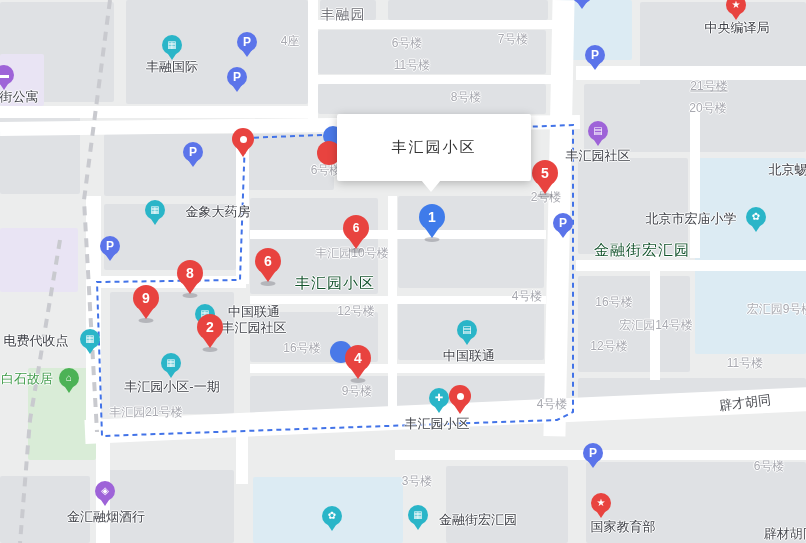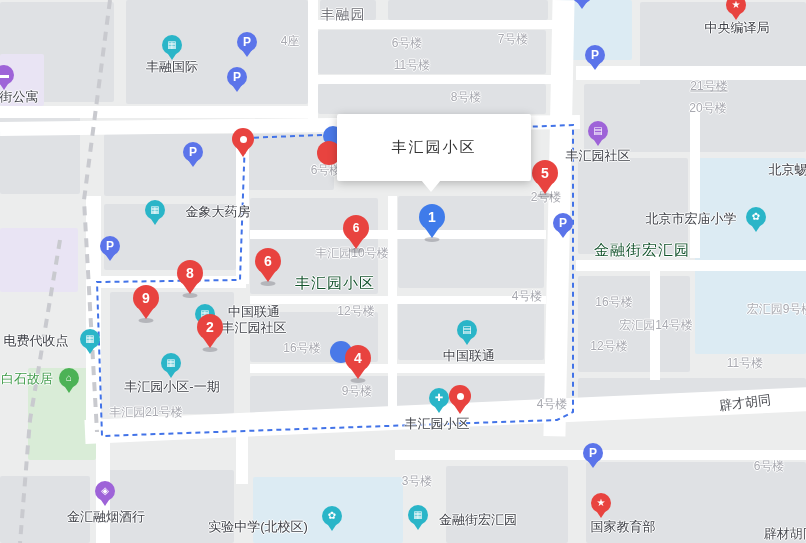--- a/index.html
+++ b/index.html
@@ -146,21 +146,20 @@
     <div class="lbl poi" style="left: 218px; top: 212px;">金象大药房</div>
     <div class="lbl poi" style="left: 691px; top: 219px;">北京市宏庙小学</div>
     <div class="lbl poi" style="left: 36px; top: 341px;">电费代收点</div>
     <div class="lbl poi" style="left: 254px; top: 312px;">中国联通</div>
     <div class="lbl poi" style="left: 254px; top: 328px;">丰汇园社区</div>
     <div class="lbl poi green" style="left: 27px; top: 379px;">白石故居</div>
     <div class="lbl poi" style="left: 172px; top: 387px;">丰汇园小区-一期</div>
     <div class="lbl poi" style="left: 469px; top: 356px;">中国联通</div>
     <div class="lbl poi" style="left: 437px; top: 424px;">丰汇园小区</div>
     <div class="lbl poi" style="left: 106px; top: 517px;">金汇融烟酒行</div>
-    <div class="lbl poi" style="left: 258px; top: 527px;">实验中学(北校区)</div>
     <div class="lbl poi" style="left: 478px; top: 520px;">金融街宏汇园</div>
     <div class="lbl poi" style="left: 601px; top: 527px; padding-left: 44px;">国家教育部</div>
     <div class="lbl poi" style="left: 788px; top: 170px;">北京蜴</div>
     <div class="poiicon ic-teal" style="left: 162px; top: 35px;">
       <span>▦</span>
       <div class="tail"></div>
     </div>
     <div class="poiicon ic-purple" style="left: -6px; top: 65px;">
       <span>▬</span>
       <div class="tail"></div>

